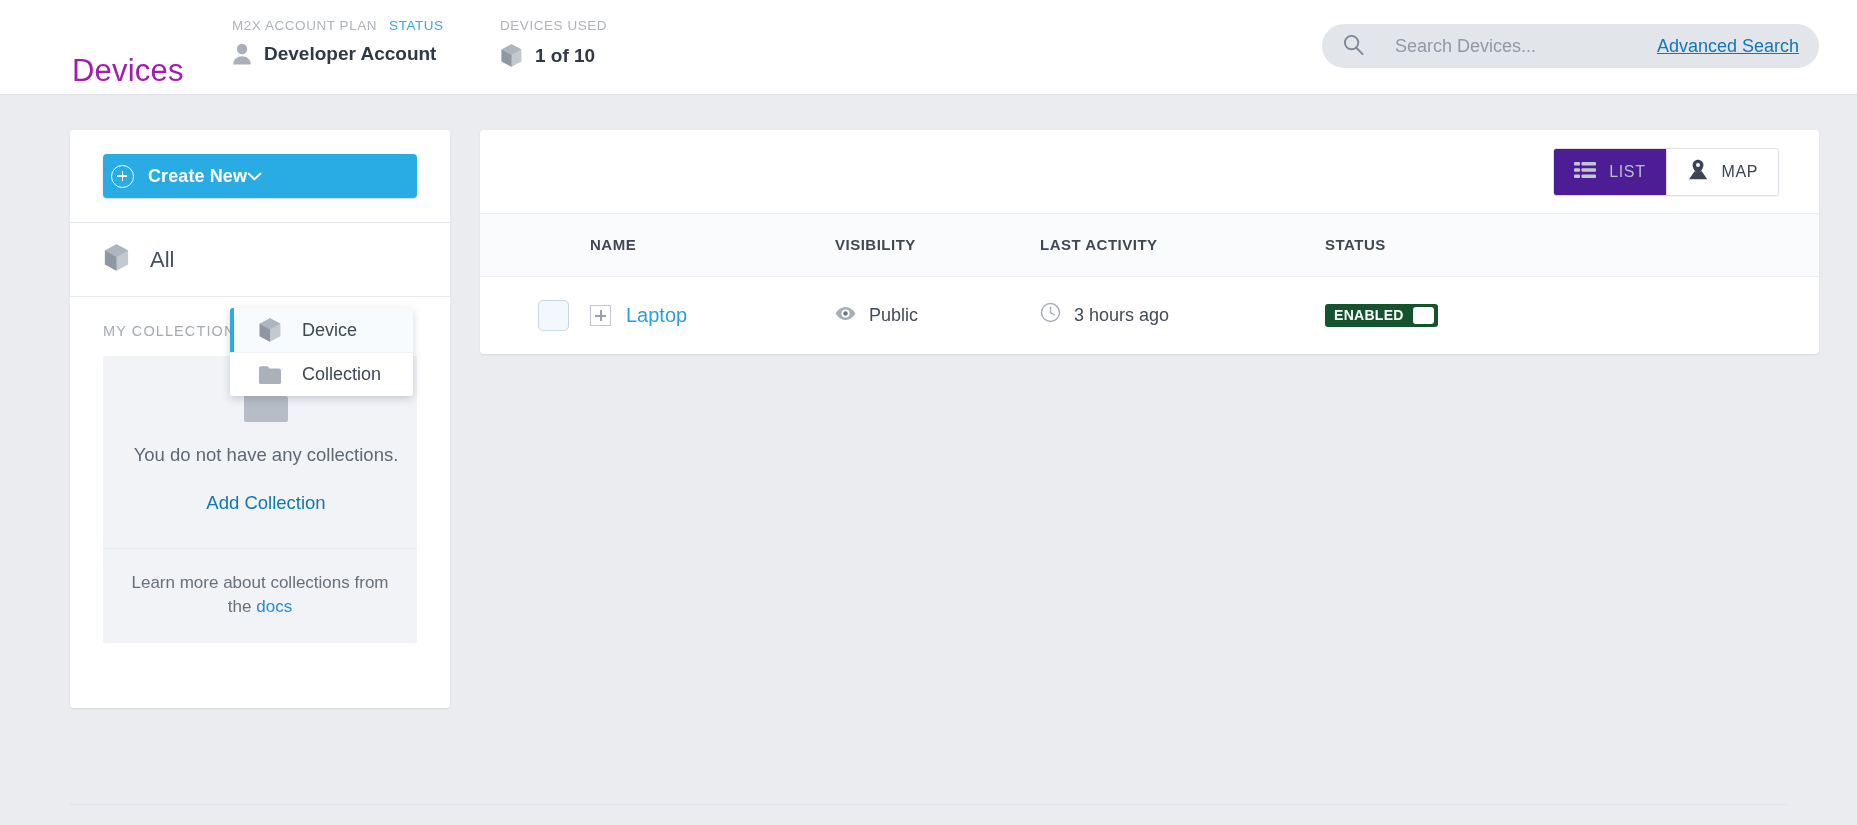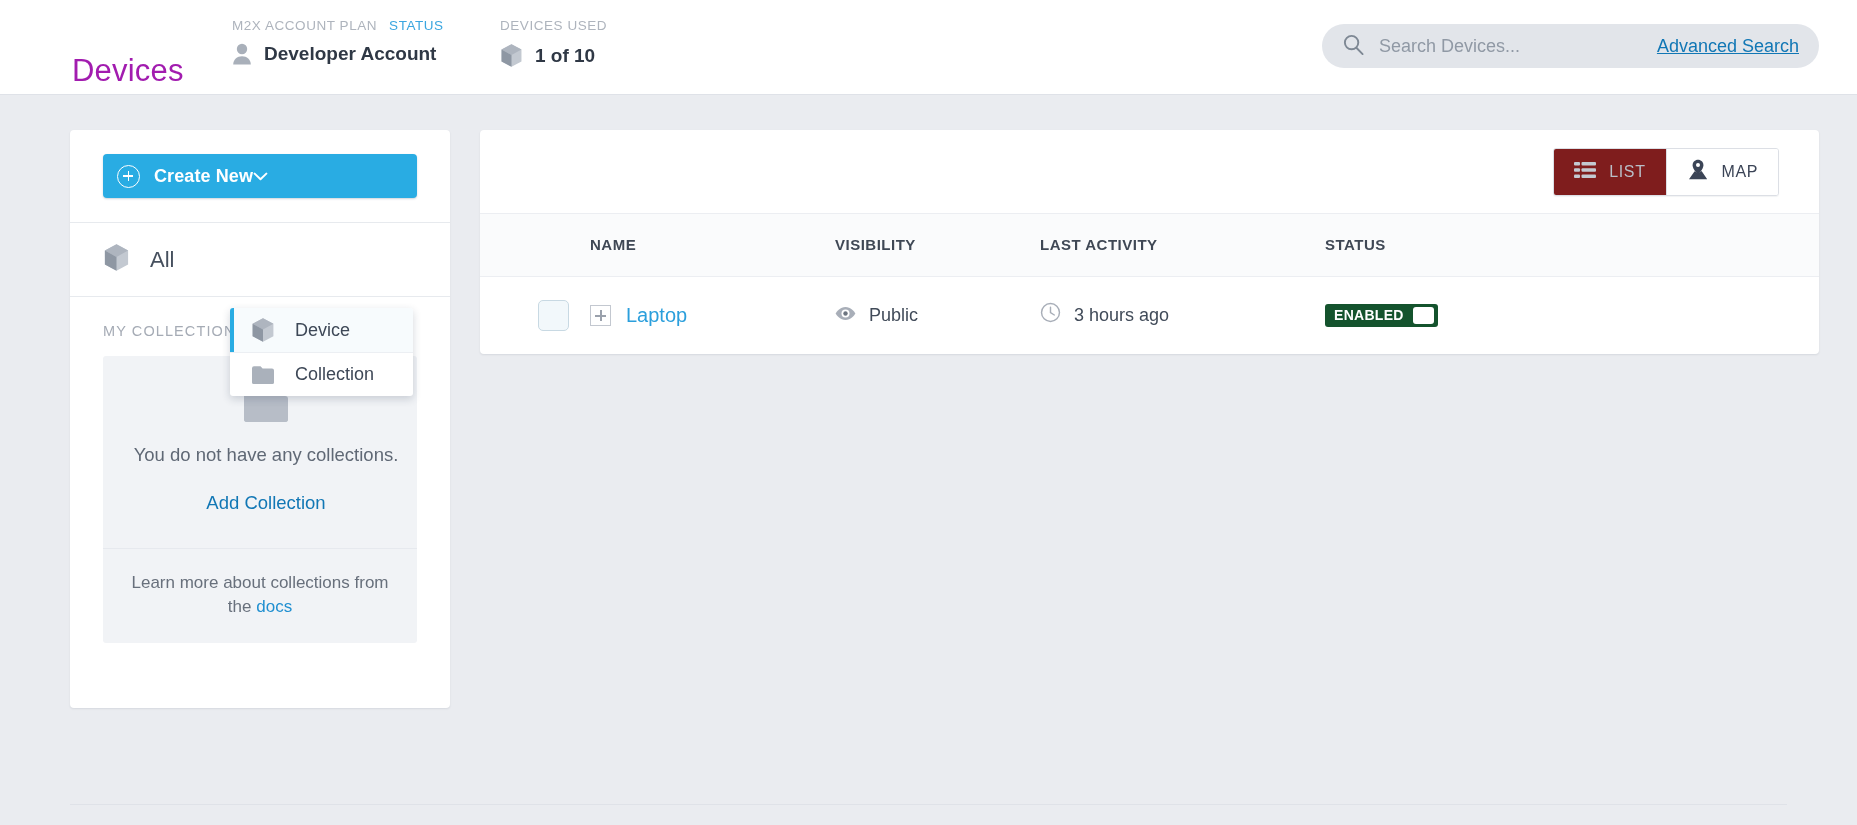--- a/index.html
+++ b/index.html
@@ -77,21 +77,21 @@
   }
   .search-icon { width: 23px; height: 23px; flex: 0 0 auto; }
   .search-input {
     flex: 1 1 auto;
     border: none;
     outline: none;
     background: transparent;
     font-family: "Liberation Sans", sans-serif;
     font-size: 18px;
     color: #5d6672;
-    margin-left: 14px;
+    margin-left: 30px;
     min-width: 0;
   }
   .search-input::placeholder { color: #9099a5; }
   .adv-search {
     color: #1177b5;
     font-size: 18px;
     text-decoration: underline;
     white-space: nowrap;
     cursor: pointer;
     margin-left: 10px;
@@ -121,21 +121,21 @@
   .create-btn {
     position: relative;
     width: 100%;
     height: 44px;
     background: #29ace3;
     border: none;
     border-radius: 4px;
     box-shadow: 0 1px 2px rgba(30,60,90,0.22);
     display: flex;
     align-items: center;
-    padding: 0 14px;
+    padding: 0 8px;
     cursor: pointer;
     font-family: "Liberation Sans", sans-serif;
   }
   .plus-circle {
     width: 23px; height: 23px; border-radius: 50%;
     border: 1.6px solid #ffffff;
     position: relative; flex: 0 0 auto;
   }
   .plus-circle::before, .plus-circle::after {
     content: ""; position: absolute; background: #fff;
@@ -208,21 +208,21 @@
     border-radius: 3px;
     box-shadow: 0 3px 9px rgba(35,50,75,0.20);
     z-index: 40;
     overflow: hidden;
   }
   .dd-item {
     position: relative;
     height: 44px;
     display: flex;
     align-items: center;
-    padding-left: 21px;
+    padding-left: 28px;
     cursor: pointer;
     font-size: 18px;
     color: #3e4857;
   }
   .dd-item + .dd-item { border-top: 1px solid #eceff3; }
   .dd-item.active { background: #f7fbfd; }
   .dd-item.active::before {
     content: "";
     position: absolute;
     left: 0; top: 0; bottom: 0;
@@ -251,21 +251,21 @@
   .viewtoggle {
     display: flex;
     border: 1px solid #dcdfe5;
     border-radius: 3px;
     overflow: hidden;
     box-shadow: 0 1px 1px rgba(40,50,70,0.06);
   }
   .vt-btn {
     display: flex; align-items: center; gap: 13px;
     height: 46px; padding: 0 20px;
-    background: #7f1d1d;
+    background: #4c1d95;
     cursor: pointer;
     font-size: 16px;
     letter-spacing: 0.6px;
     color: #b9bec7;
     border: none;
     font-family: "Liberation Sans", sans-serif;
   }
   .vt-btn.active { background: #ffffff; color: #3b4456; }
   .vt-btn + .vt-btn { border-left: 1px solid #dcdfe5; }
 

